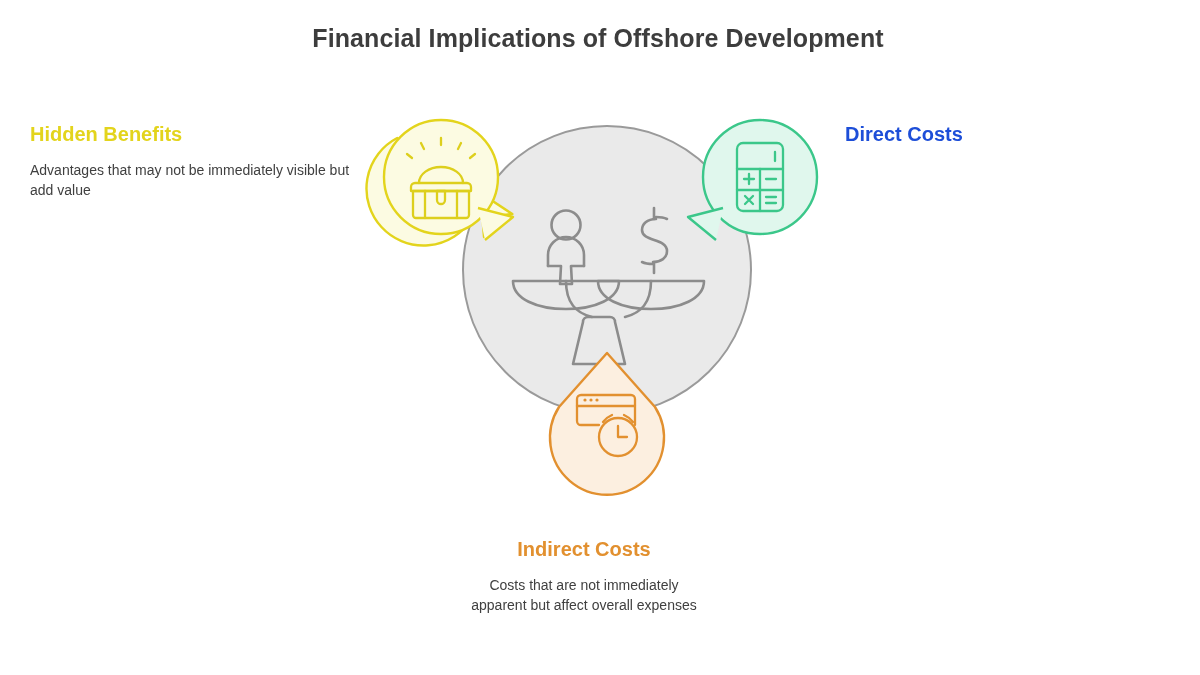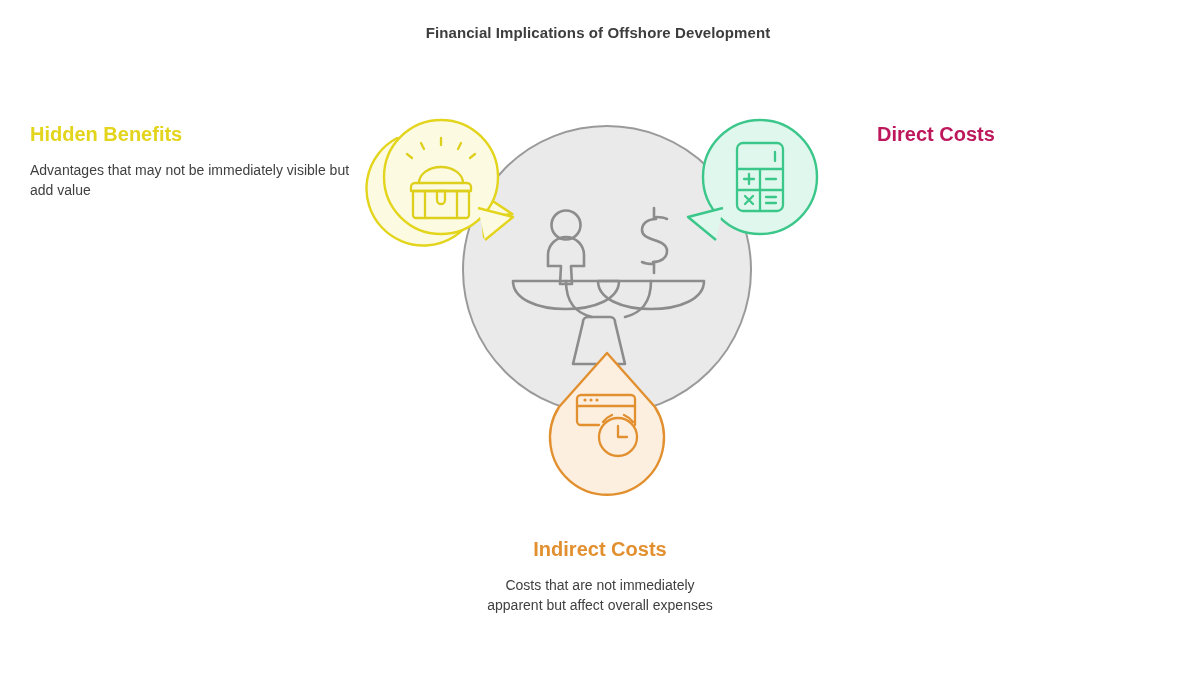--- a/index.html
+++ b/index.html
@@ -24,21 +24,21 @@
     height: 675px;
   }
 
   
   .title {
     position: absolute;
     left: 0;
     top: 24px;
     width: 1196px;
     text-align: center;
-    font-size: 15px;
+    font-size: 25px;
     font-weight: bold;
     color: #3d3d3d;
     letter-spacing: 0.1px;
   }
 
   
   .block { position: absolute; }
 
   .block-heading {
     font-size: 20px;
@@ -59,24 +59,24 @@
     width: 327px;
   }
   #block-hidden .block-heading { color: #E3D41C; }
 
   #block-direct {
     left: 845px;
     top: 122px;
     width: 250px;
     text-align: left;
   }
-  #block-direct .block-heading { color: #be185d; margin-left: 32px; }
+  #block-direct .block-heading { color: #1d4ed8; }
 
   #block-indirect {
-    left: 480px;
+    left: 464px;
     top: 537px;
     width: 240px;
     text-align: center;
   }
   #block-indirect .block-heading { color: #E2902F; }
 
   
   .diagram {
     position: absolute;
     left: 345px;

